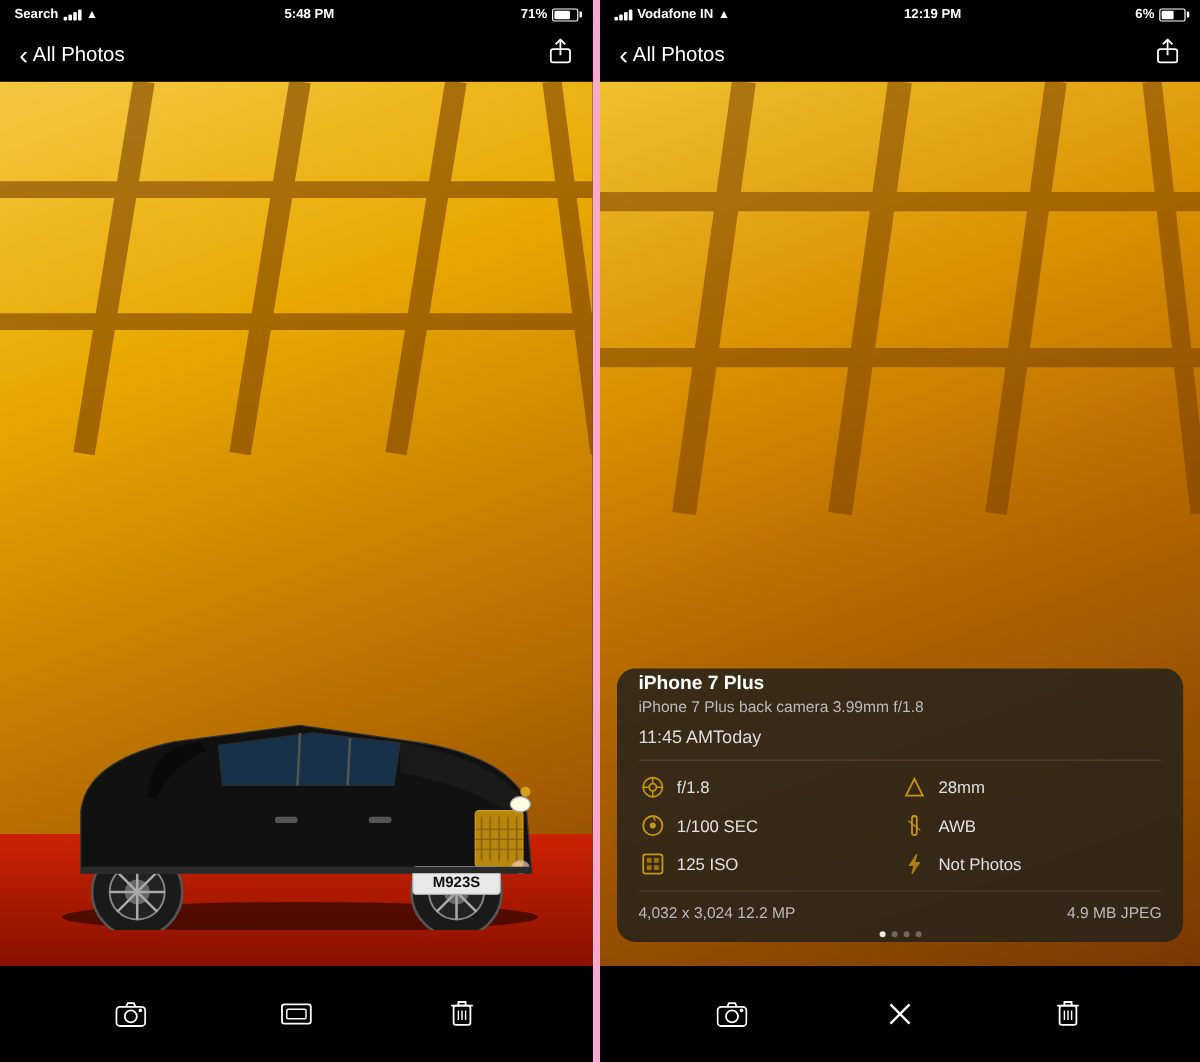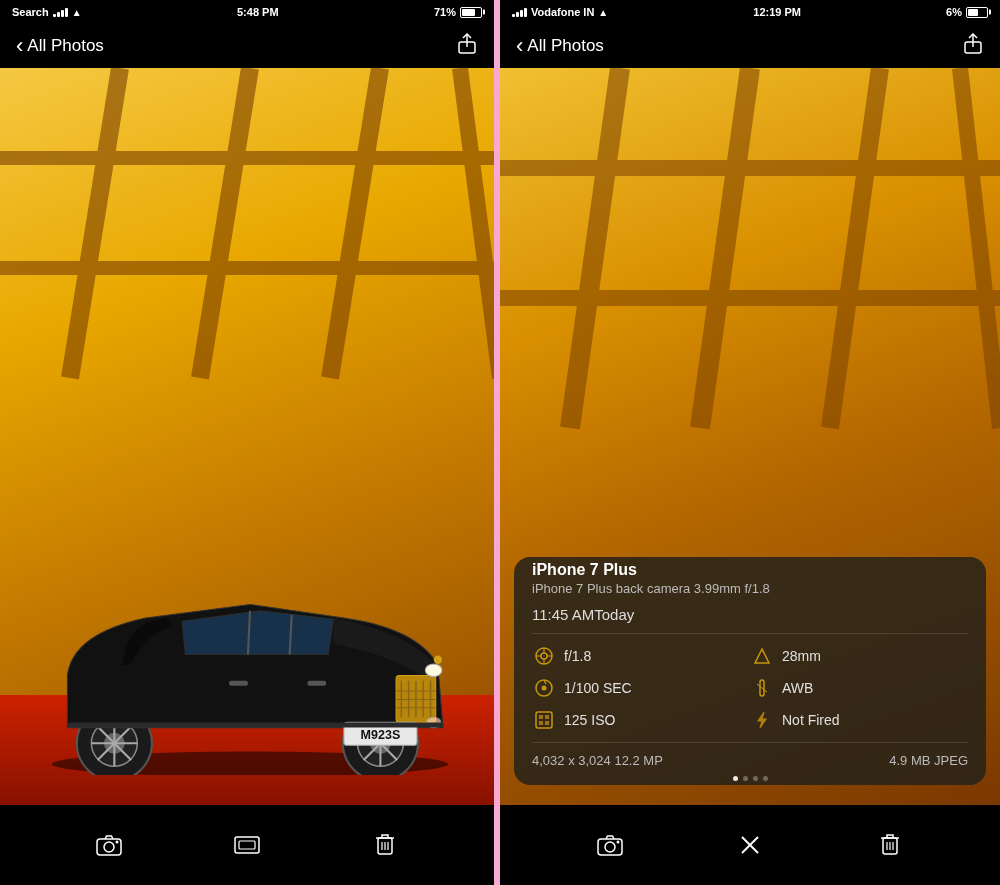--- a/index.html
+++ b/index.html
@@ -513,21 +513,21 @@
               </svg>
             </div>
             <span class="spec-value">125 ISO</span>
           </div>
           <div class="spec-item">
             <div class="spec-icon">
               <svg width="20" height="20" viewBox="0 0 20 20">
                 <polygon points="12,2 6,11 10,11 8,18 14,9 10,9" stroke="#c8960a" stroke-width="1.2" fill="#c8960a" opacity="0.8"></polygon>
               </svg>
             </div>
-            <span class="spec-value">Not Fired</span>
+            <span class="spec-value">Not Photos</span>
           </div>
         </div>
 
         <div class="info-footer">
           <span class="info-dimensions">4,032 x 3,024  12.2 MP</span>
           <span class="info-filesize">4.9 MB JPEG</span>
         </div>
 
         <div class="info-dots">
           <div class="dot active"></div>

